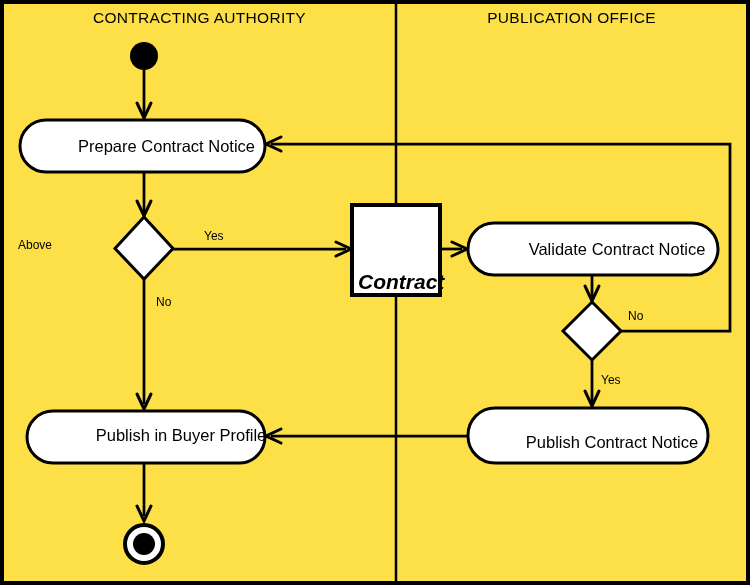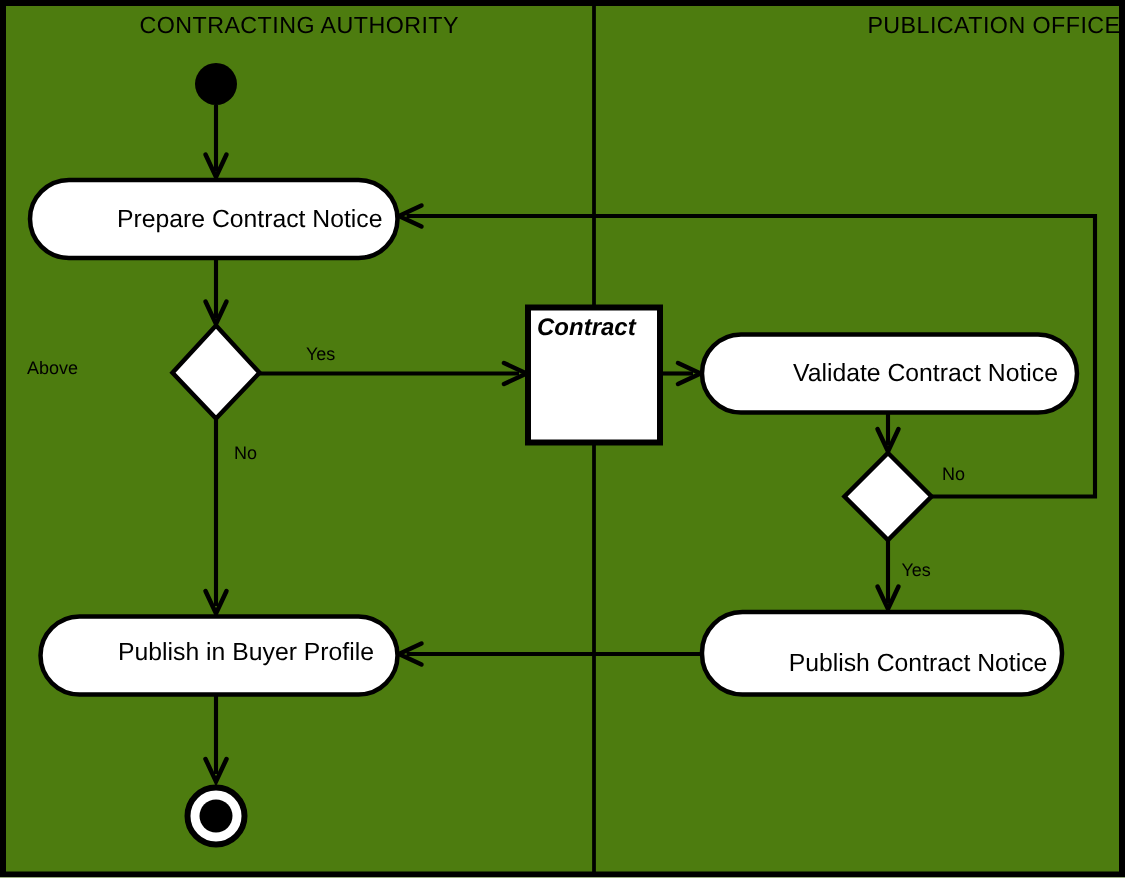--- a/index.html
+++ b/index.html
@@ -5,21 +5,21 @@
   html, body {
     margin: 0;
     padding: 0;
     background: #ffffff;
     font-family: "Liberation Sans", sans-serif;
   }
   .canvas {
     position: relative;
     width: 750px;
     height: 585px;
-    background: #4d7c0f;
+    background: #fde047;
     overflow: hidden;
   }
   .canvas svg {
     position: absolute;
     left: 0;
     top: 0;
   }
   .lbl {
     position: absolute;
     color: #000000;
@@ -41,24 +41,24 @@
   .edge-label {
     font-size: 12px;
   }
   .multiline {
     line-height: 28px;
     font-size: 12px;
   }
   .object-label {
     display: flex;
     flex-direction: column;
-    justify-content: flex-start;
+    justify-content: flex-end;
     font-weight: bold;
     font-style: italic;
-    font-size: 16px;
+    font-size: 21px;
     line-height: 27px;
     padding-left: 6px;
     box-sizing: border-box;
   }
 </style>
 </head>
 <body>
 
 <div class="canvas">
 
@@ -104,37 +104,37 @@
 
     <rect x="468" y="408" width="240" height="55" rx="27" ry="27" fill="#fff" stroke="#000" stroke-width="3"></rect>
 
     <rect x="27" y="411" width="238" height="52" rx="26" ry="26" fill="#fff" stroke="#000" stroke-width="3"></rect>
 
     <circle cx="144" cy="544" r="19" fill="#fff" stroke="#000" stroke-width="4"></circle>
     <circle cx="144" cy="544" r="11" fill="#000"></circle>
   </svg>
 
   <div class="lbl lane-header" style="left:3px; top:9px; width:393px;">CONTRACTING AUTHORITY</div>
-  <div class="lbl lane-header" style="left:396px; top:9px; width:351px;text-align:right;">PUBLICATION OFFICE</div>
+  <div class="lbl lane-header" style="left:396px; top:9px; width:351px;">PUBLICATION OFFICE</div>
 
   <div class="lbl node-label" style="left:20px; top:120px; width:245px; height:52px;">Prepare Contract Notice</div>
 
   <div class="lbl multiline" style="left:18px; top:231px;">
     <div>Above</div>
   </div>
 
   <div class="lbl object-label" style="left:352px; top:205px; width:88px; height:90px;">
     <div>Contract</div>
   </div>
 
   <div class="lbl node-label" style="left:468px; top:223px; width:250px; height:52px;">Validate Contract Notice</div>
 
 
   <div class="lbl node-label" style="left:468px; top:408px; width:240px; height:68px;">Publish Contract Notice</div>
 
-  <div class="lbl node-label" style="left:21px; top:411px; width:238px; height:48px;">Publish in Buyer Profile</div>
+  <div class="lbl node-label" style="left:38px; top:411px; width:238px; height:48px;">Publish in Buyer Profile</div>
 
   <div class="lbl edge-label" style="left:204px; top:229px;">Yes</div>
   <div class="lbl edge-label" style="left:156px; top:295px;">No</div>
   <div class="lbl edge-label" style="left:628px; top:309px;">No</div>
   <div class="lbl edge-label" style="left:601px; top:373px;">Yes</div>
 
 </div>
 
 </body></html>

